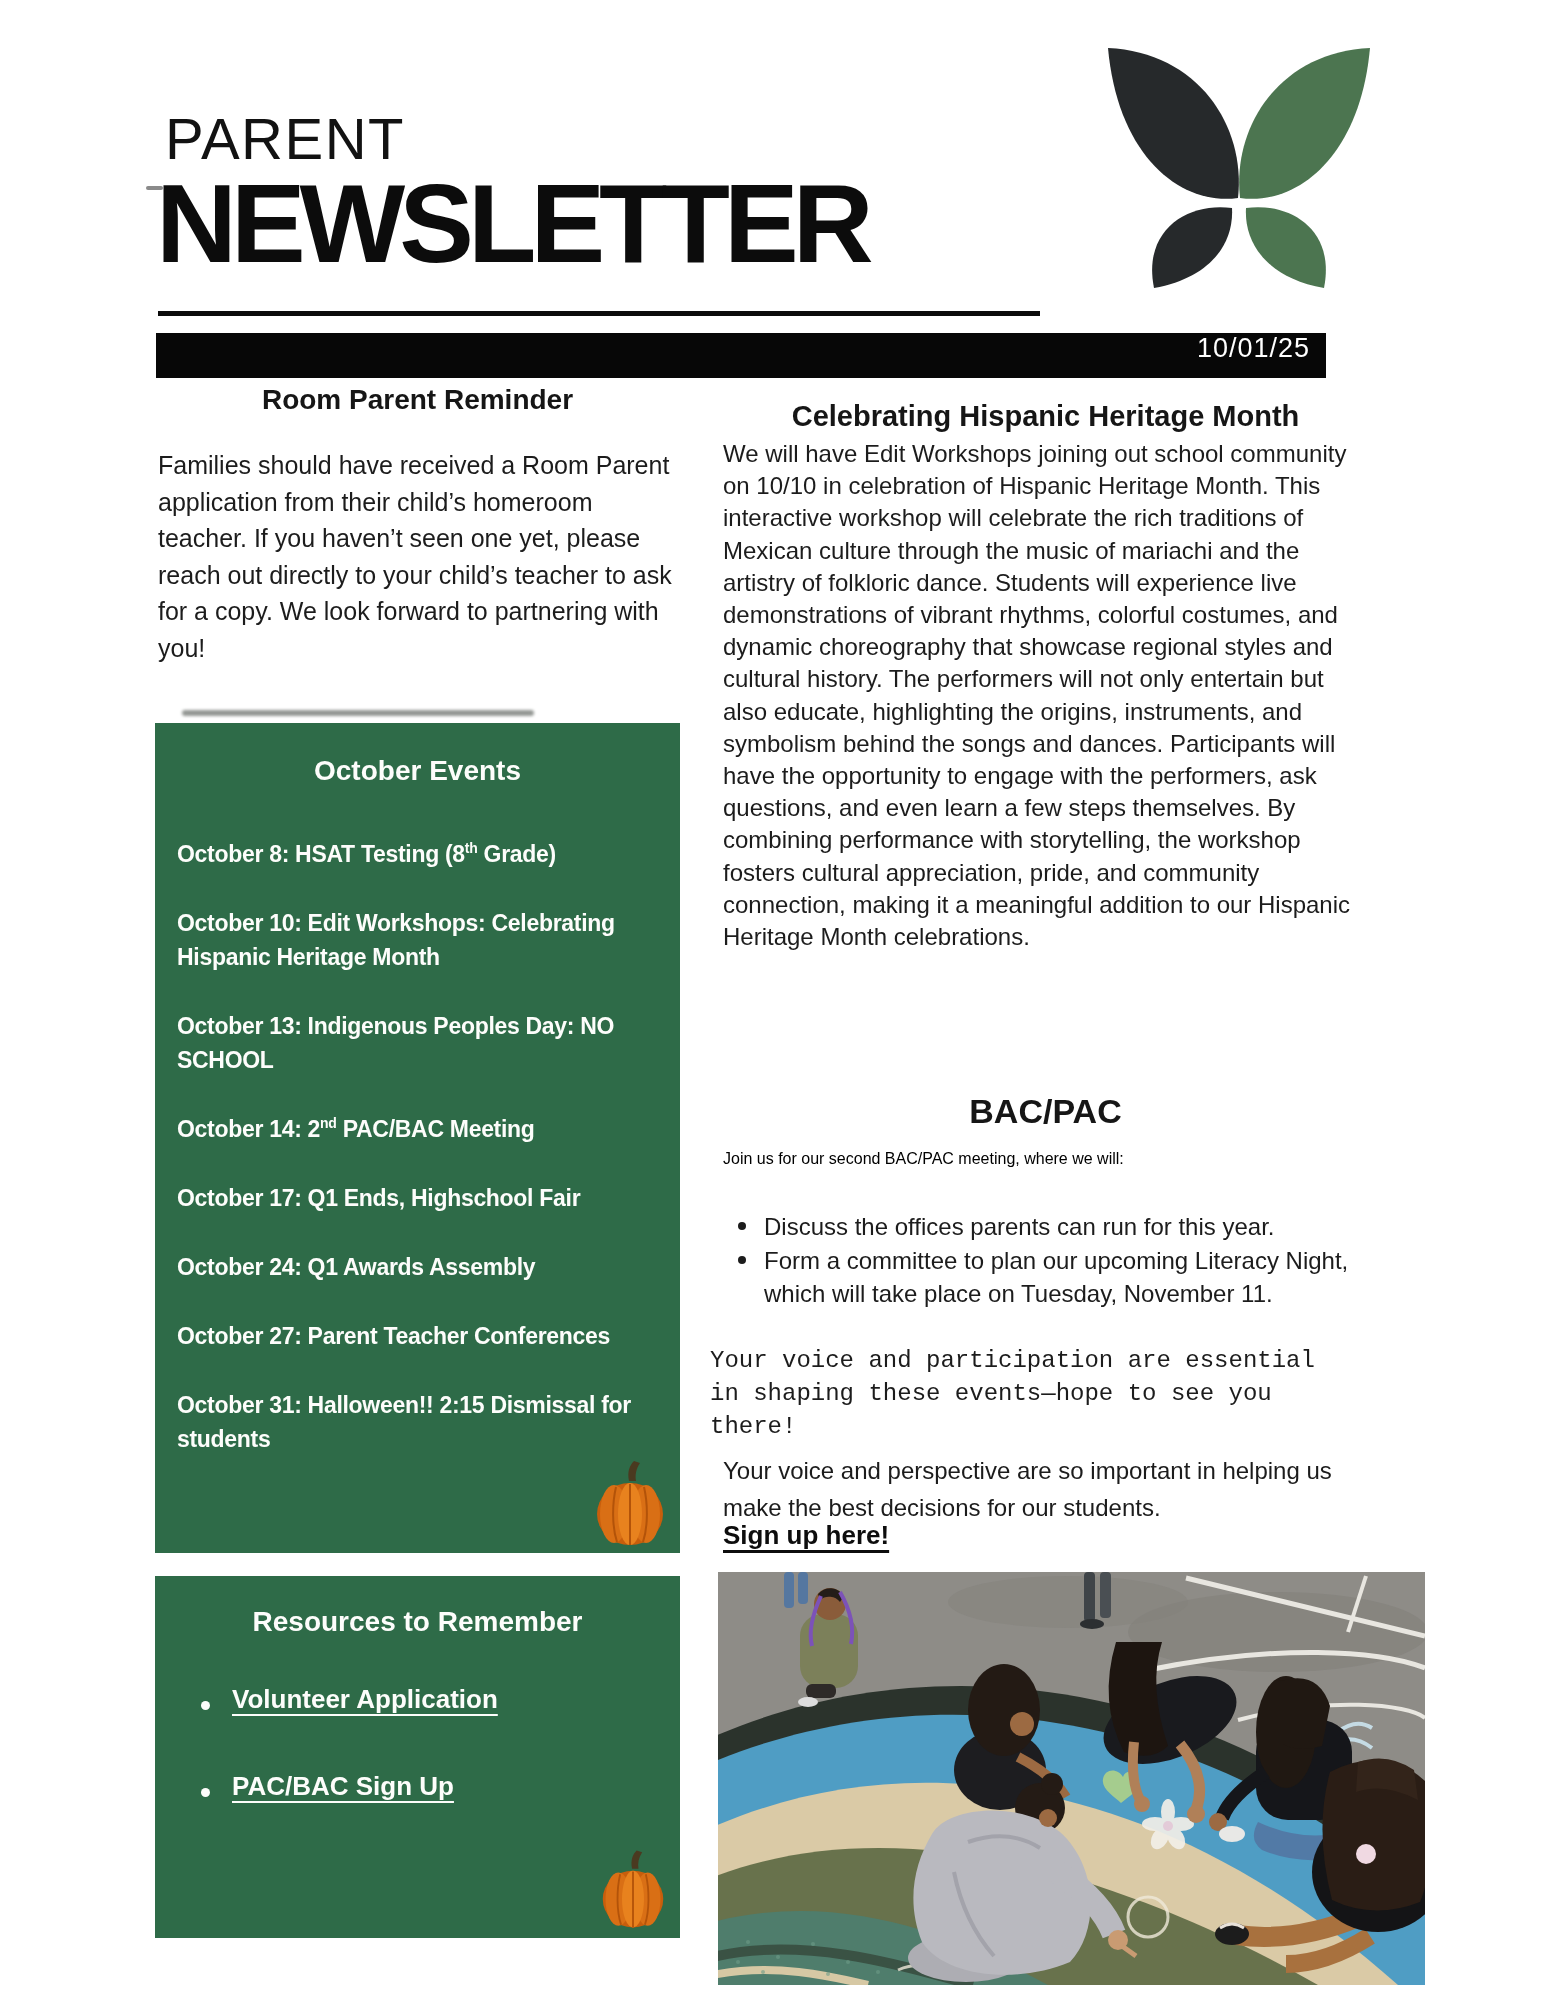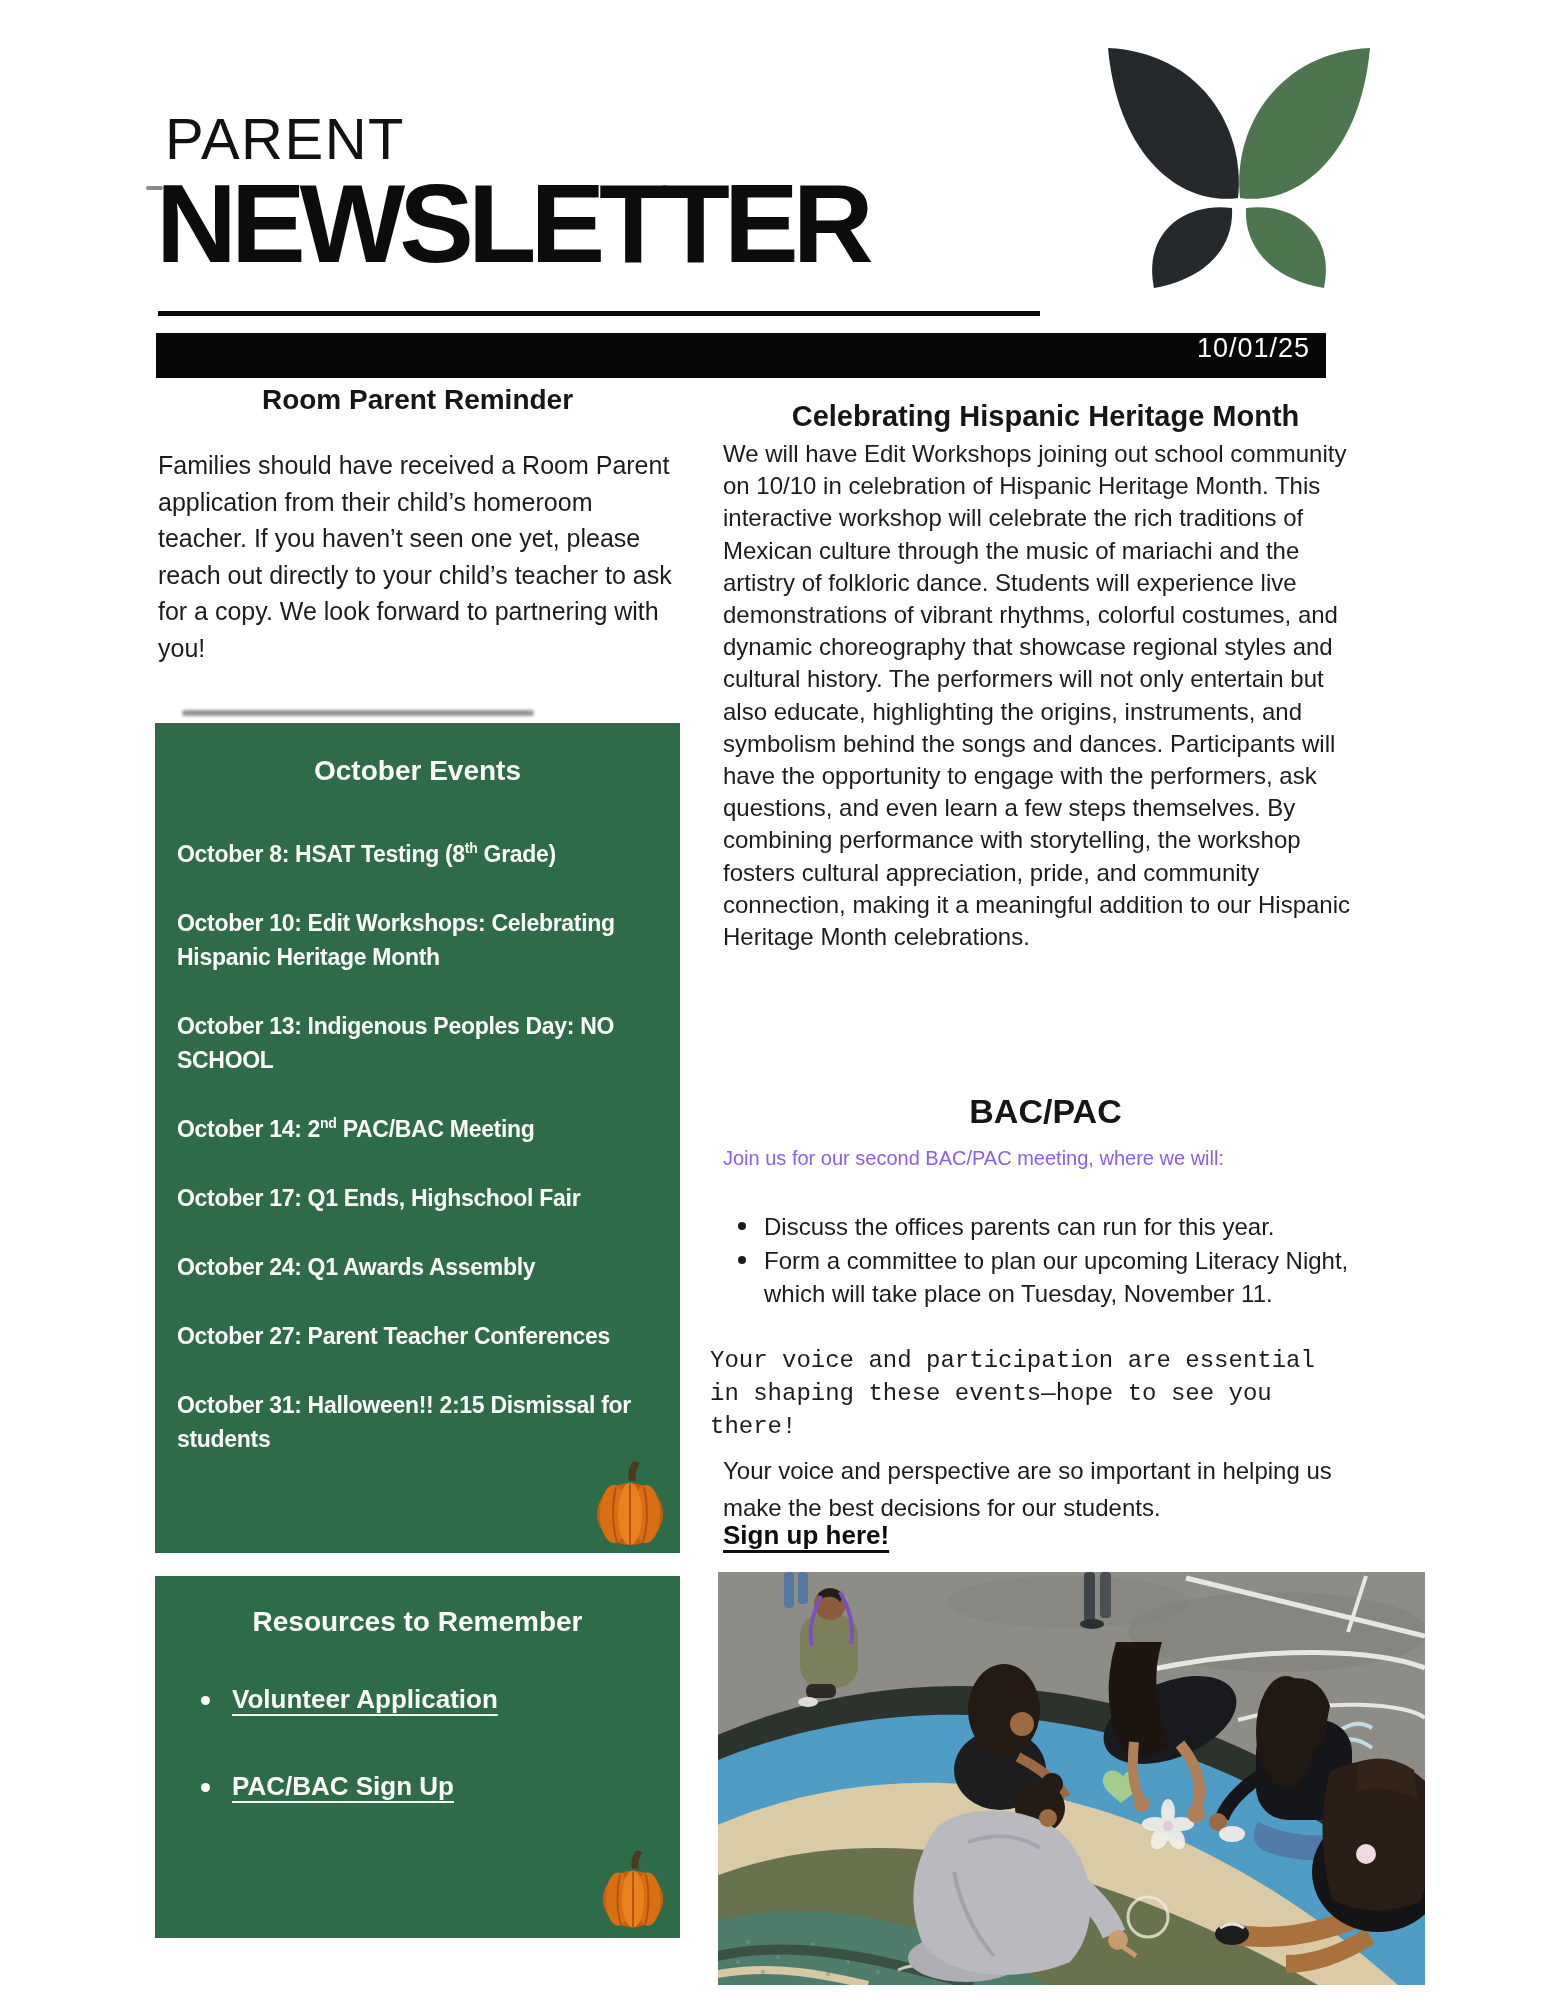--- a/index.html
+++ b/index.html
@@ -33,32 +33,32 @@
   .smudge{position:absolute;left:182px;top:710px;width:352px;height:6px;background:#3c423c;
     opacity:.55;filter:blur(1.6px);border-radius:3px;}
   .greenbox{position:absolute;left:155px;width:525px;background:var(--green);color:#fdfdfb;overflow:hidden;}
   .box-events{top:723px;height:830px;padding:32px 22px 0 22px;}
   .box-res{top:1576px;height:362px;padding:30px 22px 0 22px;}
   .box-head{text-align:center;font-size:28px;font-weight:700;}
   .events{margin-top:50px;}
   .event{font-size:23px;font-weight:700;line-height:34px;letter-spacing:-0.3px;margin-bottom:35px;}
   .event sup{font-size:14px;line-height:0;}
   .res-list{margin-top:46px;list-style:none;}
-  .res-item{display:flex;align-items:flex-start;margin-bottom:56px;margin-left:24px;}
+  .res-item{display:flex;align-items:center;margin-bottom:56px;margin-left:24px;}
   .res-item .dot{width:9px;height:9px;border-radius:50%;background:#fdfdfb;margin:12px 22px 0 0;flex:none;}
   .res-link{font-size:26px;font-weight:700;color:#fdfdfb;text-decoration:underline;
     text-underline-offset:6px;text-decoration-thickness:2px;cursor:pointer;}
   .pumpkin{position:absolute;right:14px;}
   .pumpkin-1{bottom:6px;}
   .pumpkin-2{bottom:8px;}
   
   .hh-head{position:absolute;left:723px;top:400px;width:645px;text-align:center;font-size:29px;font-weight:700;}
   .hh-body{position:absolute;left:723px;top:438px;width:645px;font-size:24px;line-height:32.2px;color:#1c1c1c;}
   .bp-head{position:absolute;left:723px;top:1092px;width:645px;text-align:center;font-size:34px;font-weight:800;}
-  .bp-intro{position:absolute;left:723px;top:1142px;width:645px;font-size:20px;line-height:33px;color:#8b5cf6;}
+  .bp-intro{position:absolute;left:723px;top:1142px;width:645px;font-size:16px;line-height:33px;color:#000000;}
   .bp-bullets{position:absolute;left:738px;top:1210px;width:630px;list-style:none;}
   .bp-bullets li{display:flex;font-size:24px;line-height:33px;color:#1c1c1c;margin-bottom:1px;}
   .bp-bullets .dot{width:8px;height:8px;border-radius:50%;background:#1c1c1c;margin:12px 18px 0 0;flex:none;}
   .bp-outro{position:absolute;left:710px;top:1344px;width:645px;font-size:24px;line-height:33px;color:#1c1c1c;font-family:Liberation Mono, monospace;}
   .bp-follow{position:absolute;left:723px;top:1452px;width:660px;font-size:24px;line-height:37px;color:#1c1c1c;}
   .signup{position:absolute;left:723px;top:1520px;font-size:26px;font-weight:800;color:#0d0d0d;
     text-decoration:underline;text-underline-offset:6px;text-decoration-thickness:2.5px;cursor:pointer;}
   .photo{position:absolute;left:718px;top:1572px;width:707px;height:413px;background:#8E8C87;}
 </style>
 </head>

